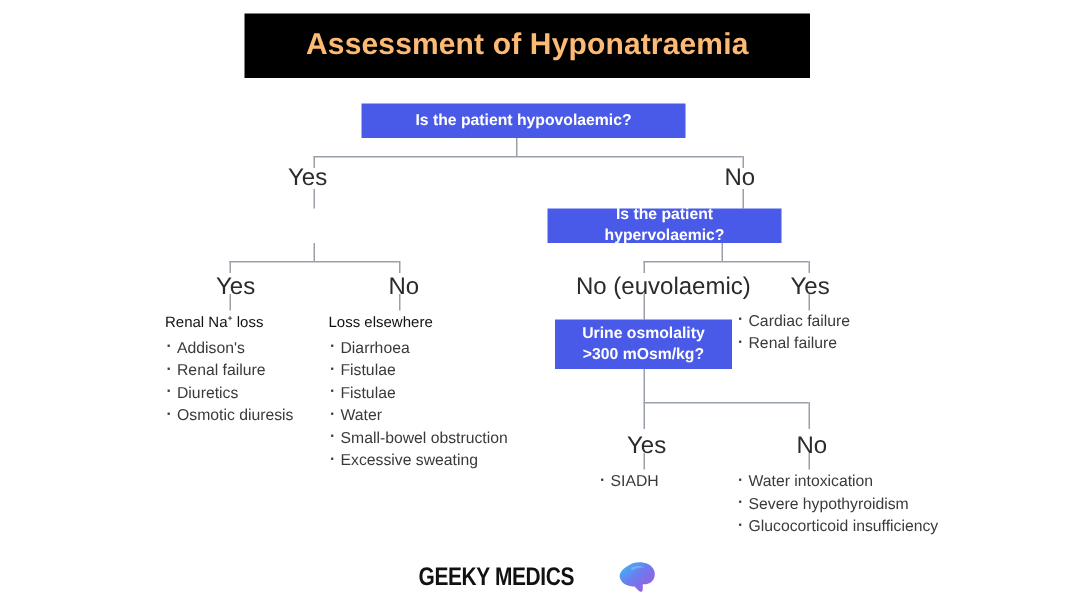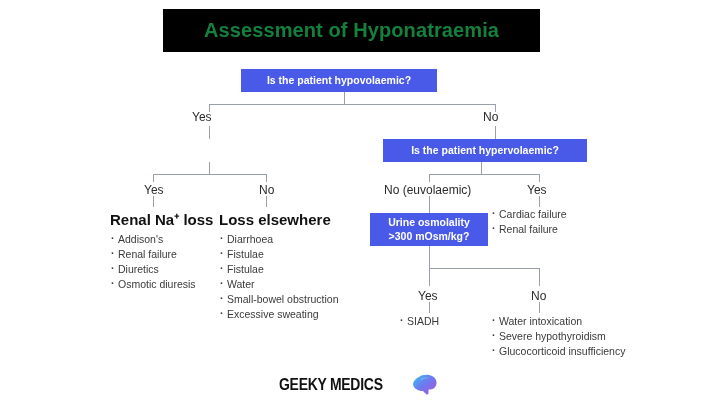--- a/index.html
+++ b/index.html
@@ -29,21 +29,21 @@
     top: 9px;
     width: 377px;
     height: 43px;
     background: #000000;
     display: flex;
     align-items: center;
     justify-content: center;
     box-sizing: border-box;
   }
   .title-text {
-    color: #15803d;
+    color: #fdba74;
     font-size: 20px;
     font-weight: bold;
     letter-spacing: 0.1px;
     white-space: nowrap;
   }
 
   
   .qbox {
     position: absolute;
     background: #4a5ae8;
@@ -51,33 +51,33 @@
     font-size: 10.5px;
     font-weight: bold;
     display: flex;
     align-items: center;
     justify-content: center;
     text-align: center;
     box-sizing: border-box;
     line-height: 1.25;
     padding: 3px 6px;
   }
-  .qbox.q-root   { left: 241px; top: 69px;  width: 196px; height: 23px; }
+  .qbox.q-root   { left: 241px; top: 69px;  width: 216px; height: 23px; }
   .qbox.q-left   { left: 114px; top: 139px; width: 190px; height: 23px; }
-  .qbox.q-right  { left: 383px; top: 139px; width: 204px; height: 23px; }
+  .qbox.q-right  { left: 365px; top: 139px; width: 156px; height: 23px; }
   .qbox.q-osmo   {
     left: 370px; top: 213px; width: 118px; height: 33px;
     flex-direction: column; justify-content: center;
   }
   .qbox.q-osmo .ln { display: block; }
 
   
   .blabel {
     position: absolute;
-    font-size: 12px;
+    font-size: 16px;
     color: #2b2b2b;
     white-space: nowrap;
   }
 
   .lbl-root-yes  { left: 192px; top: 110px; }
   .lbl-root-no   { left: 483px; top: 110px; }
   .lbl-l-yes     { left: 144px; top: 183px; }
   .lbl-l-no      { left: 259px; top: 183px; }
   .lbl-r-no      { left: 384px; top: 183px; }
   .lbl-r-yes     { left: 527px; top: 183px; }
@@ -86,22 +86,22 @@
 
   
   .list-block {
     position: absolute;
     font-size: 10.5px;
     line-height: 1.42;
     color: #3a3a3a;
     white-space: nowrap;
   }
   .list-block .heading {
-    font-weight: bold;
-    font-size: 15px;
+    font-weight: normal;
+    font-size: 10px;
     color: #111111;
     margin-bottom: 2px;
     display: block;
   }
   .list-block ul {
     list-style: none;
     margin: 0;
     padding: 0;
   }
   .list-block li {

